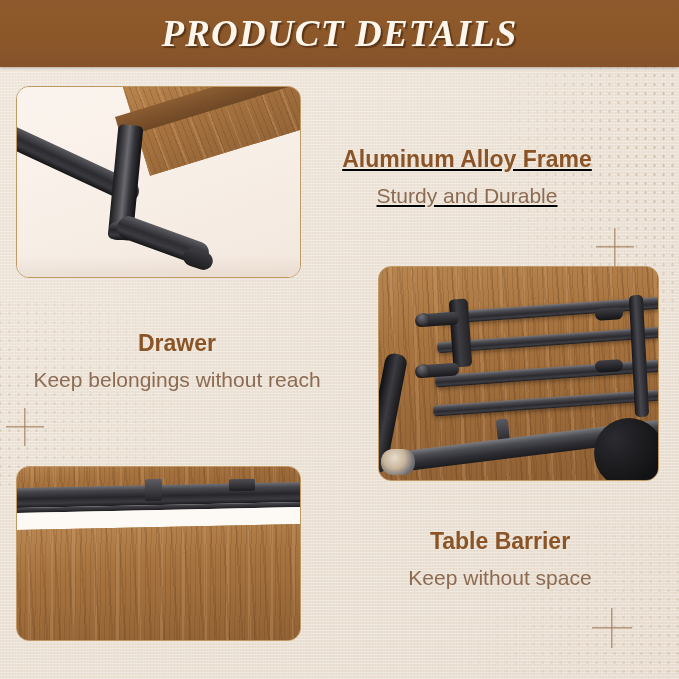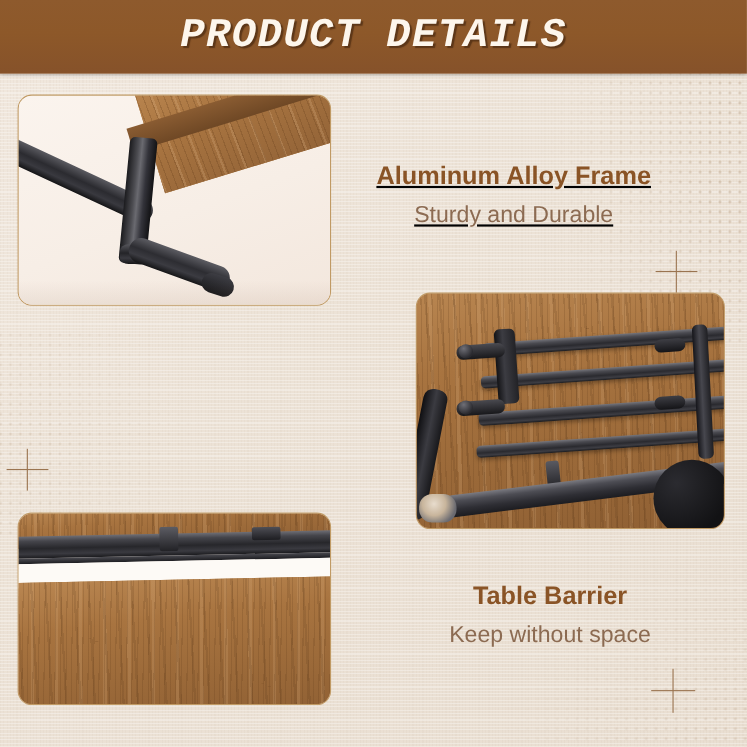--- a/index.html
+++ b/index.html
@@ -80,21 +80,21 @@
     left: 0; top: 0;
     width: 679px;
     height: 67px;
     background: linear-gradient(180deg, #8e5a2d 0%, #8d5829 45%, #86522a 100%);
     display: flex;
     align-items: center;
     justify-content: center;
     box-shadow: 0 1px 3px rgba(0,0,0,0.25);
   }
   .banner-title {
-    font-family: Liberation Mono, monospace;
+    font-family: Liberation Serif, serif;
     font-style: italic;
     font-weight: bold;
     font-size: 37px;
     letter-spacing: 1.2px;
     color: #fdf6ec;
     text-shadow: 2px 2px 1px rgba(52,28,10,0.55);
     white-space: nowrap;
     margin-top: -1px;
   }
 
@@ -449,20 +449,24 @@
       <div id="p2-slotB"></div>
       <div id="p2-rightpost"></div>
       <div id="p2-legdiag"></div>
       <div id="p2-hinge"></div>
       <div id="p2-bottombar"></div>
       <div id="p2-pivot"></div>
       <div id="p2-corner-dark"></div>
     </div>
   </div>
 
+  <div class="text-block" id="txt-drawer">
+    <p class="head">Drawer</p>
+    <p class="sub">Keep belongings without reach</p>
+  </div>
 
   <div class="panel" id="panel-barrier">
     <div class="panel-inner">
       <div class="photo-studio"></div>
       <div class="wood" id="p3-wood-top"></div>
       <div id="p3-metalbar"></div>
       <div id="p3-metalbar2"></div>
       <div id="p3-clip"></div>
       <div id="p3-clip2"></div>
       <div id="p3-gap"></div>

